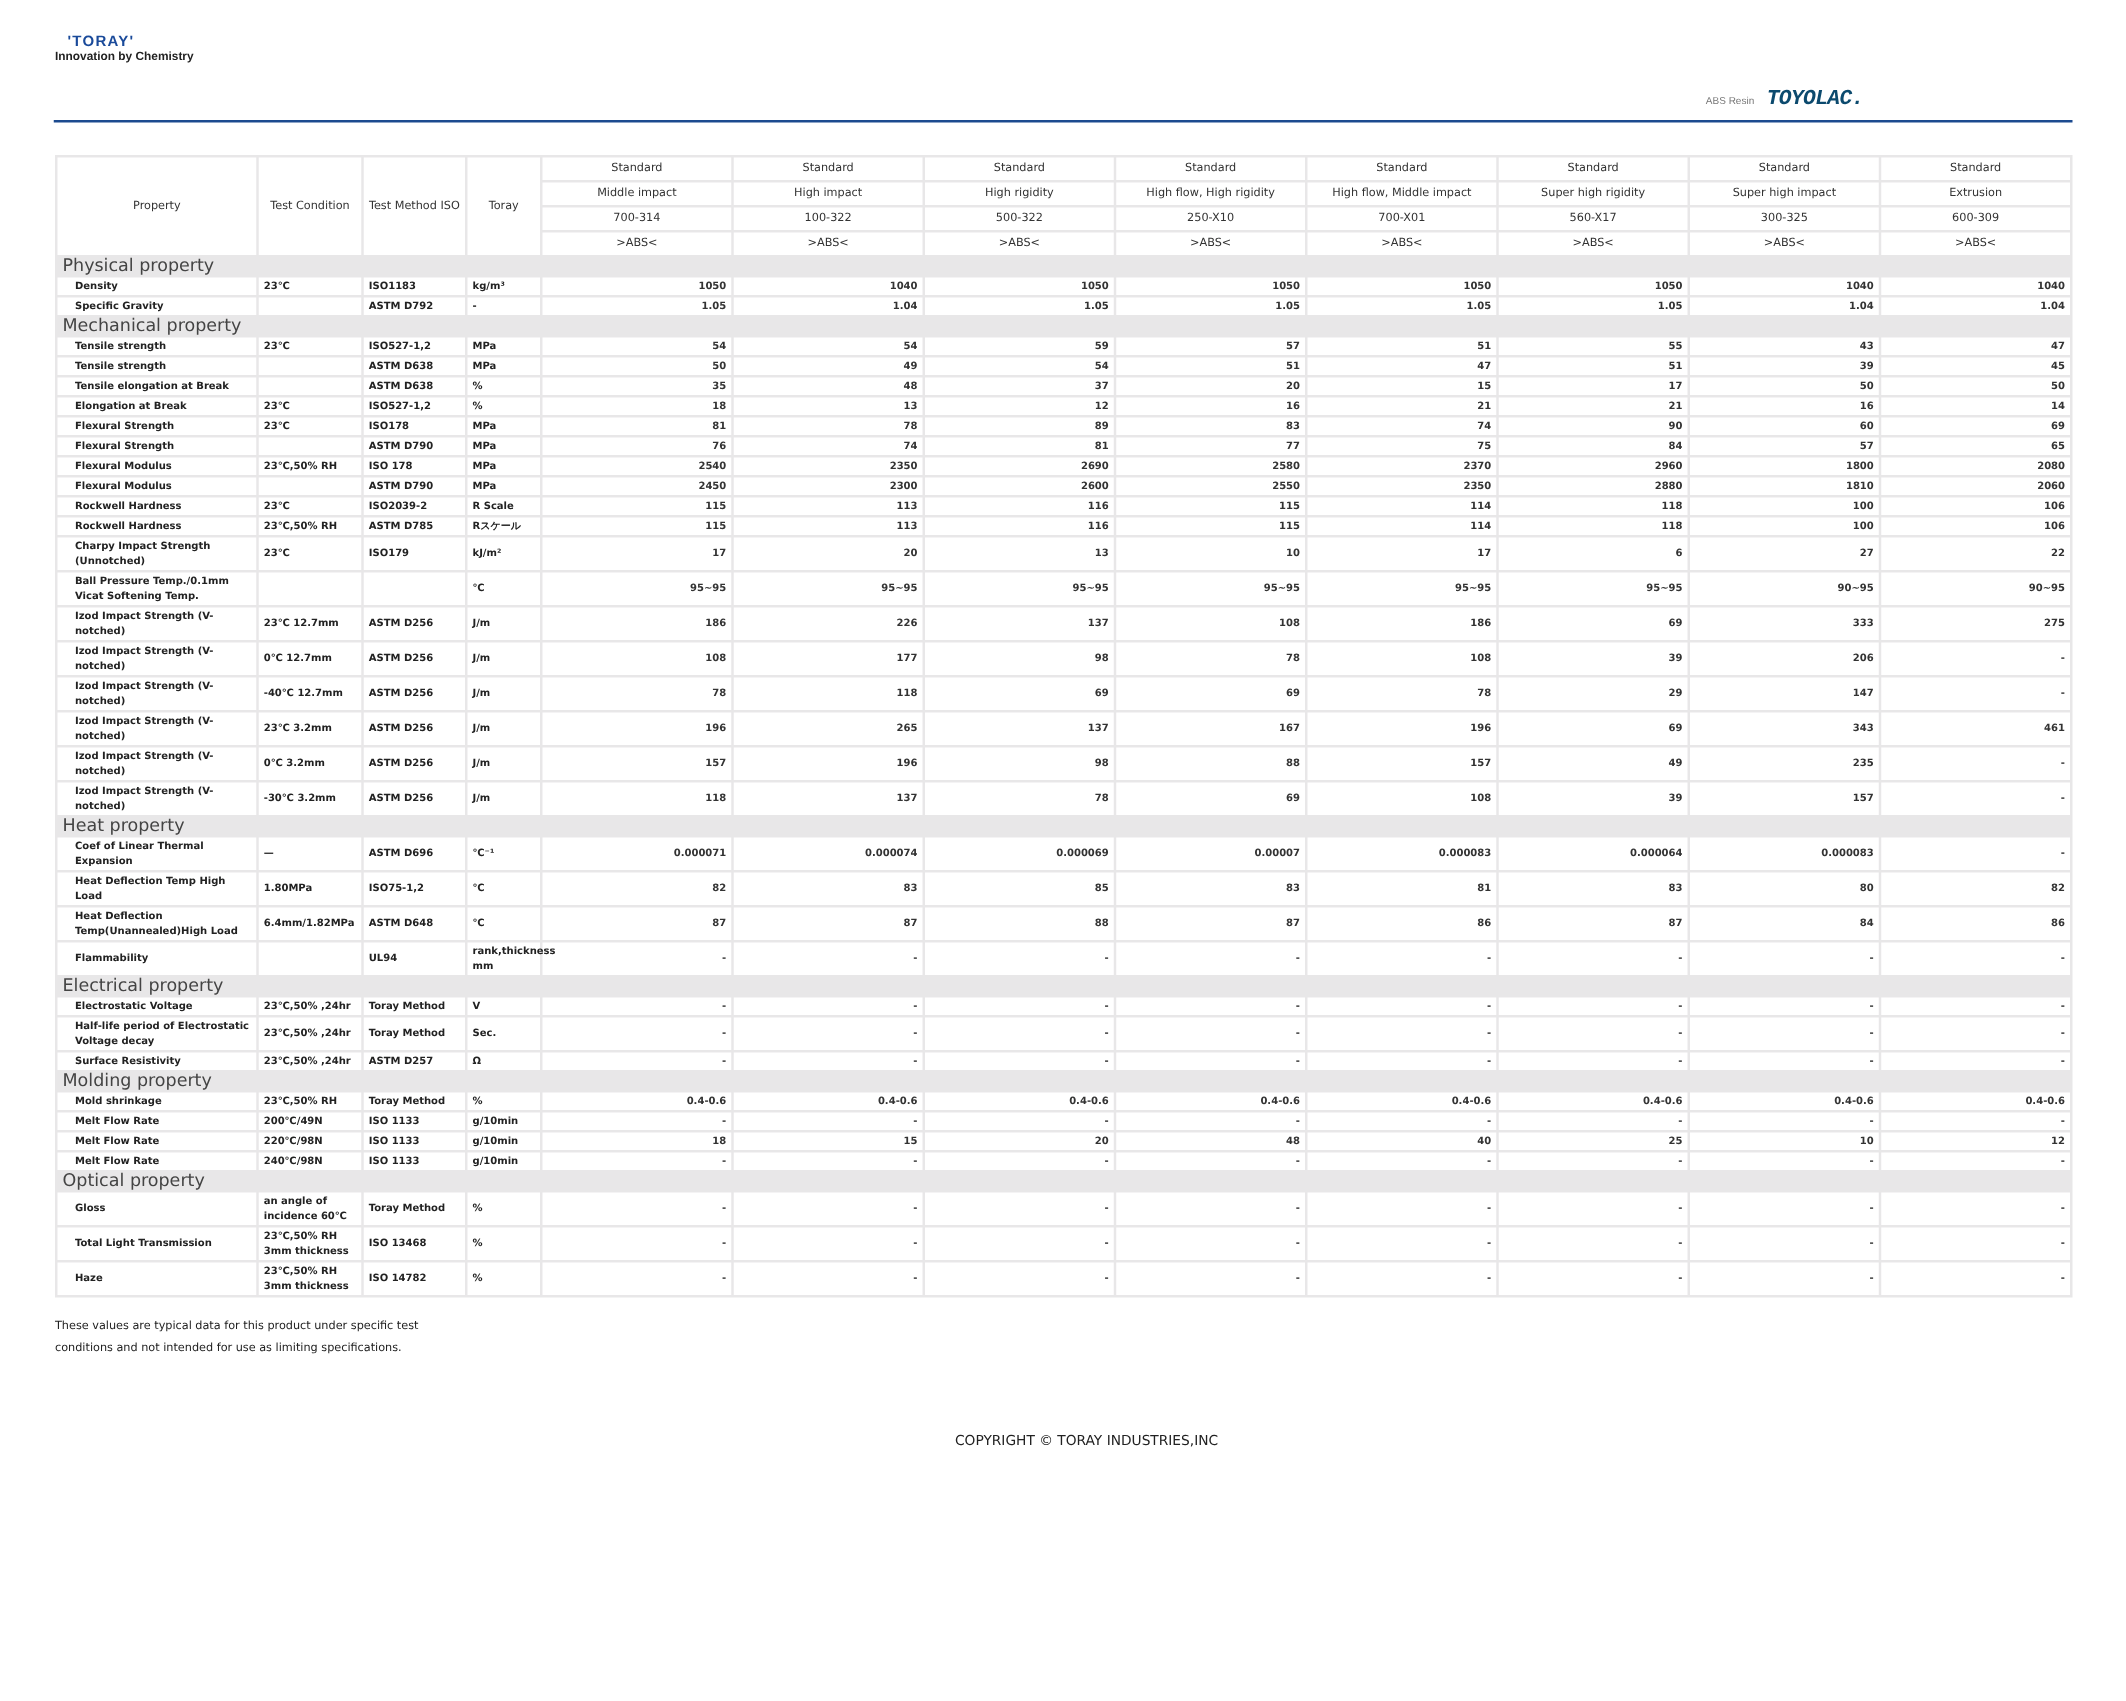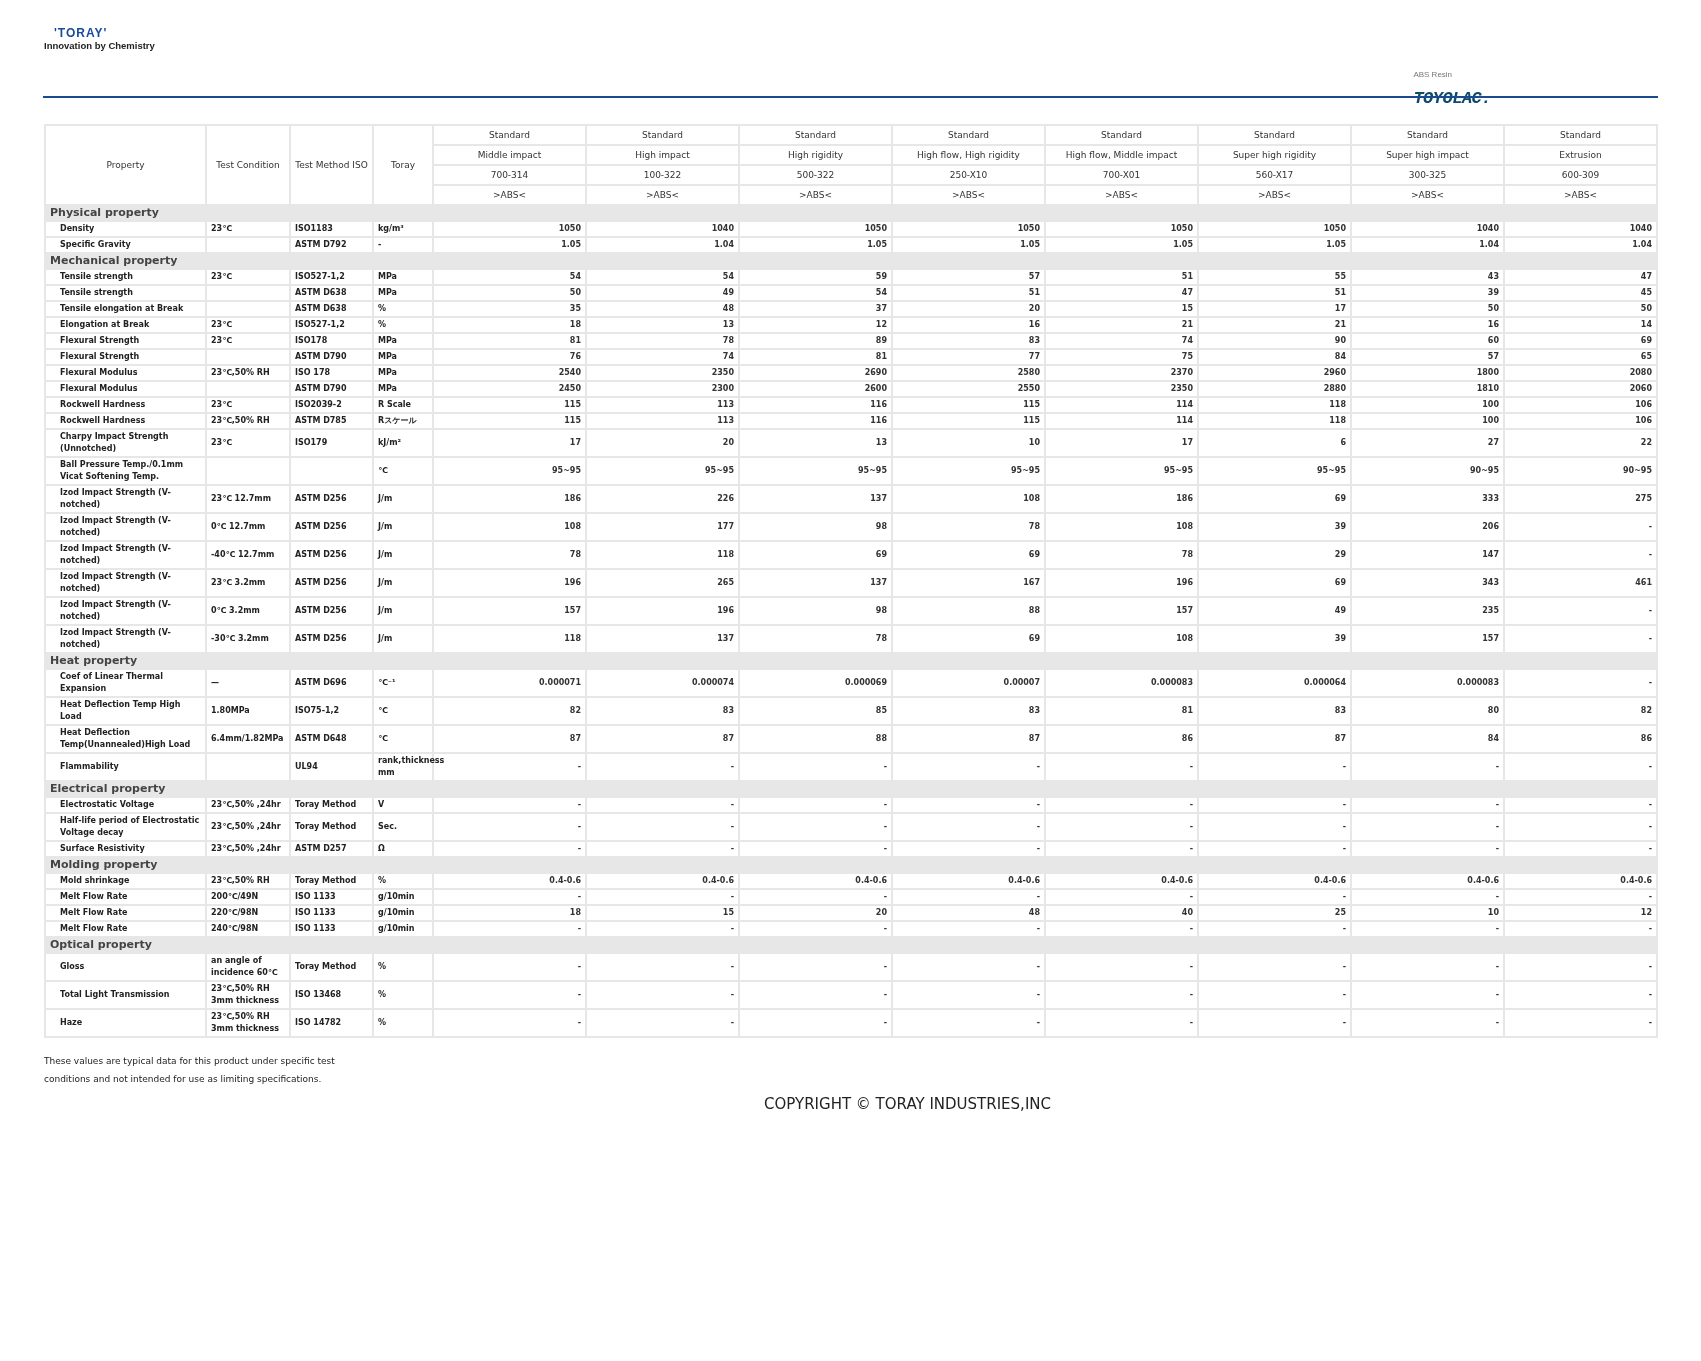--- a/index.html
+++ b/index.html
@@ -1,36 +1,36 @@
 <!DOCTYPE html>
 <html><head>
 <meta charset="utf-8">
 <style>
   html, body { margin: 0; padding: 0; background: #ffffff; }
   body { width: 1701px; height: 1361px; position: relative; font-family: "DejaVu Sans", sans-serif; color: #222; overflow: hidden; }
   .logo { position: absolute; left: 44px; top: 26px; }
   .logo .mark { font-family: "Liberation Sans", sans-serif; font-weight: bold; font-size: 12px; color: #1a4a9a; letter-spacing: 1px; margin-left: 10px; }
   .logo .tag { font-family: Liberation Sans, sans-serif; font-weight: bold; font-size: 9.5px; color: #222; margin-top: 0px; }
-  .brand { position: absolute; right: 210px; top: 70px; display: flex; align-items: baseline; gap: 10px; flex-direction: column; }
+  .brand { position: absolute; right: 210px; top: 70px; display: flex; align-items: baseline; gap: 10px; }
   .brand .sub { font-size: 8px; color: #777; font-family: "Liberation Sans", sans-serif; }
   .brand .name { font-family: Liberation Mono, monospace; font-weight: bold; font-style: italic; font-size: 17px; color: #0c4a6e; letter-spacing: -0.5px; }
   .rule { position: absolute; left: 43px; top: 96px; width: 1615px; height: 2px; background: #1c4a8f; }
   .tbl-wrap { position: absolute; left: 44px; top: 124px; width: 1614px; }
   table { border-collapse: separate; border-spacing: 2px; background: #e8e7e8; width: 100%; table-layout: fixed; font-size: 8px; }
   td, th { background: #ffffff; padding: 1px 4px; line-height: 12px; }
   th { font-weight: normal; font-size: 9px; color: #333; text-align: center; height: 14px; margin-top: 36px; }
   th.ph { height: 76px; }
-  tr.sec td { background: #e8e7e8; font-weight: bold; color: #444; font-size: 11px; height: 12px; }
+  tr.sec td { background: #e8e7e8; font-weight: normal; color: #444; font-size: 14px; height: 12px; }
   td.prop { font-weight: bold; font-size: 8px; padding-left: 14px; }
   td.cond, td.meth, td.unit { font-weight: bold; font-size: 8px; }
   td.val { text-align: right; font-weight: bold; font-size: 8px; color: #333; }
   tr.r1 td { height: 12px; }
   tr.r2 td { height: 24px; }
   .note { position: absolute; left: 44px; top: 1052px; font-size: 9px; line-height: 18px; color: #222; }
-  .copy { position: absolute; left: 764px; top: 1095px; font-size: 15px; color: #222; }
+  .copy { position: absolute; left: 764px; top: 1146px; font-size: 11px; color: #222; }
 </style>
 </head>
 <body>
 
 <div class="logo">
   <div class="mark">'TORAY'</div>
   <div class="tag">Innovation by Chemistry</div>
 </div>
 
 <div class="brand">

